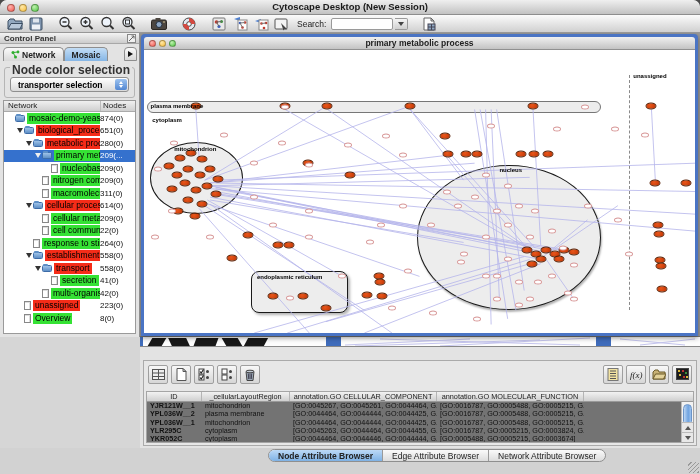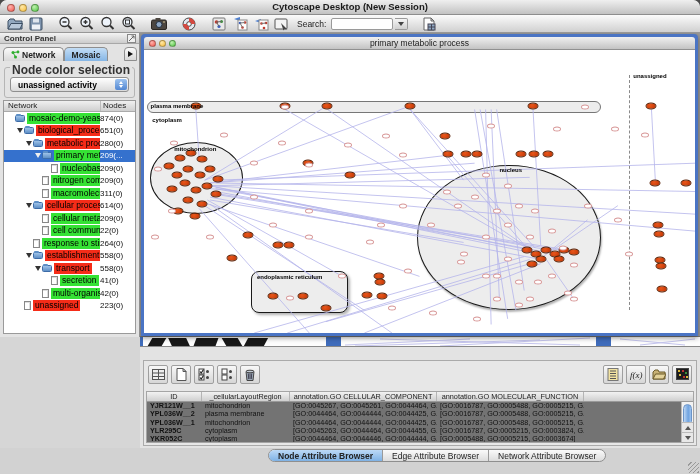--- a/index.html
+++ b/index.html
@@ -81,21 +81,21 @@
 
   
   #desktop{position:absolute;left:140px;top:33px;width:560px;height:415px;background:#989898;overflow:hidden;}
 
   
   #net-window{position:absolute;left:1px;top:1px;width:557px;height:302px;
     background:#4a74c4;border-radius:4px 4px 0 0;padding:3px;box-shadow:0 2px 5px rgba(0,0,0,.4);}
   #nw-titlebar{height:13px;background:linear-gradient(#f0f0f0,#c3c3c3);border-radius:3px 3px 0 0;position:relative;border-bottom:1px solid #909090;}
   #nw-titlebar .lights{left:5px;top:3px;gap:3px;}
   #nw-titlebar .light{width:7px;height:7px;}
-  #nw-titlebar .wtitle{text-align:center;line-height:13px;font-size:8.5px;font-weight:normal;color:#222;}
+  #nw-titlebar .wtitle{text-align:center;line-height:13px;font-size:8.5px;font-weight:bold;color:#222;}
   #canvas{position:relative;width:551px;height:283px;background:#fff;overflow:hidden;}
   .region{position:absolute;background:#ededed;border:1px solid #1a1a1a;}
   .rlabel{position:absolute;font-size:6px;font-weight:bold;color:#000;white-space:nowrap;z-index:5;}
   #pm-bar{left:.5%;top:18%;width:82.5%;height:4.2%;border-radius:6px;border-color:#777;}
   #lbl-pm{left:1.2%;top:18.6%;}
   #lbl-cyto{left:1.5%;top:23.8%;}
   #mito{left:1%;top:32.5%;width:17%;height:25.5%;border-radius:50%;border-width:1.5px;}
   #lbl-mito{left:5.5%;top:33.8%;}
   #nucleus{left:49.5%;top:40.5%;width:33.5%;height:51.5%;border-radius:50%;border-width:1.5px;box-shadow:1px 2px 2px rgba(0,0,0,.3);}
   #lbl-nuc{left:64.5%;top:41.5%;}
@@ -310,21 +310,21 @@
       <span class="cptab sel">
         <span>Mosaic</span>
       </span>
       <span class="tab-more">
           <span class="tri-rt"></span>
         </span>
     </div>
     <div id="ncs">
       <span class="glabel">Node color selection</span>
       <div class="sel-box">
-        <span>unassigned activity</span>
+        <span>transporter selection</span>
         <span class="stepper">
             <span class="st-up"></span>
             <span class="st-dn"></span>
           </span>
       </div>
     </div>
     <div id="cb-row">
       <span class="cbox"></span>
       <span class="cblabel">Select nodes</span>
     </div>
@@ -438,20 +438,27 @@
             <span class="ticon tfile"></span>
             <span class="tlab green">multi-organism pro</span>
             <span class="tval">42(0)</span>
           </div>
           <div class="trow">
             <span class="tind" style="width: 12px;"></span>
             <span class="tarrow"></span>
             <span class="ticon tfile"></span>
             <span class="tlab red">unassigned</span>
             <span class="tval">223(0)</span>
+          </div>
+          <div class="trow">
+            <span class="tind" style="width: 12px;"></span>
+            <span class="tarrow"></span>
+            <span class="ticon tfile"></span>
+            <span class="tlab green">Overview</span>
+            <span class="tval">8(0)</span>
           </div>
         </div>
     </div>
   </div>
 
   <div id="desktop">
 
     <div id="bg-strip">
       <span class="bluefrag" style="left:0;width:3px;"></span>
       <span class="blk" style="left:10px;width:14px;height:8px;transform:skewX(-30deg);"></span>

